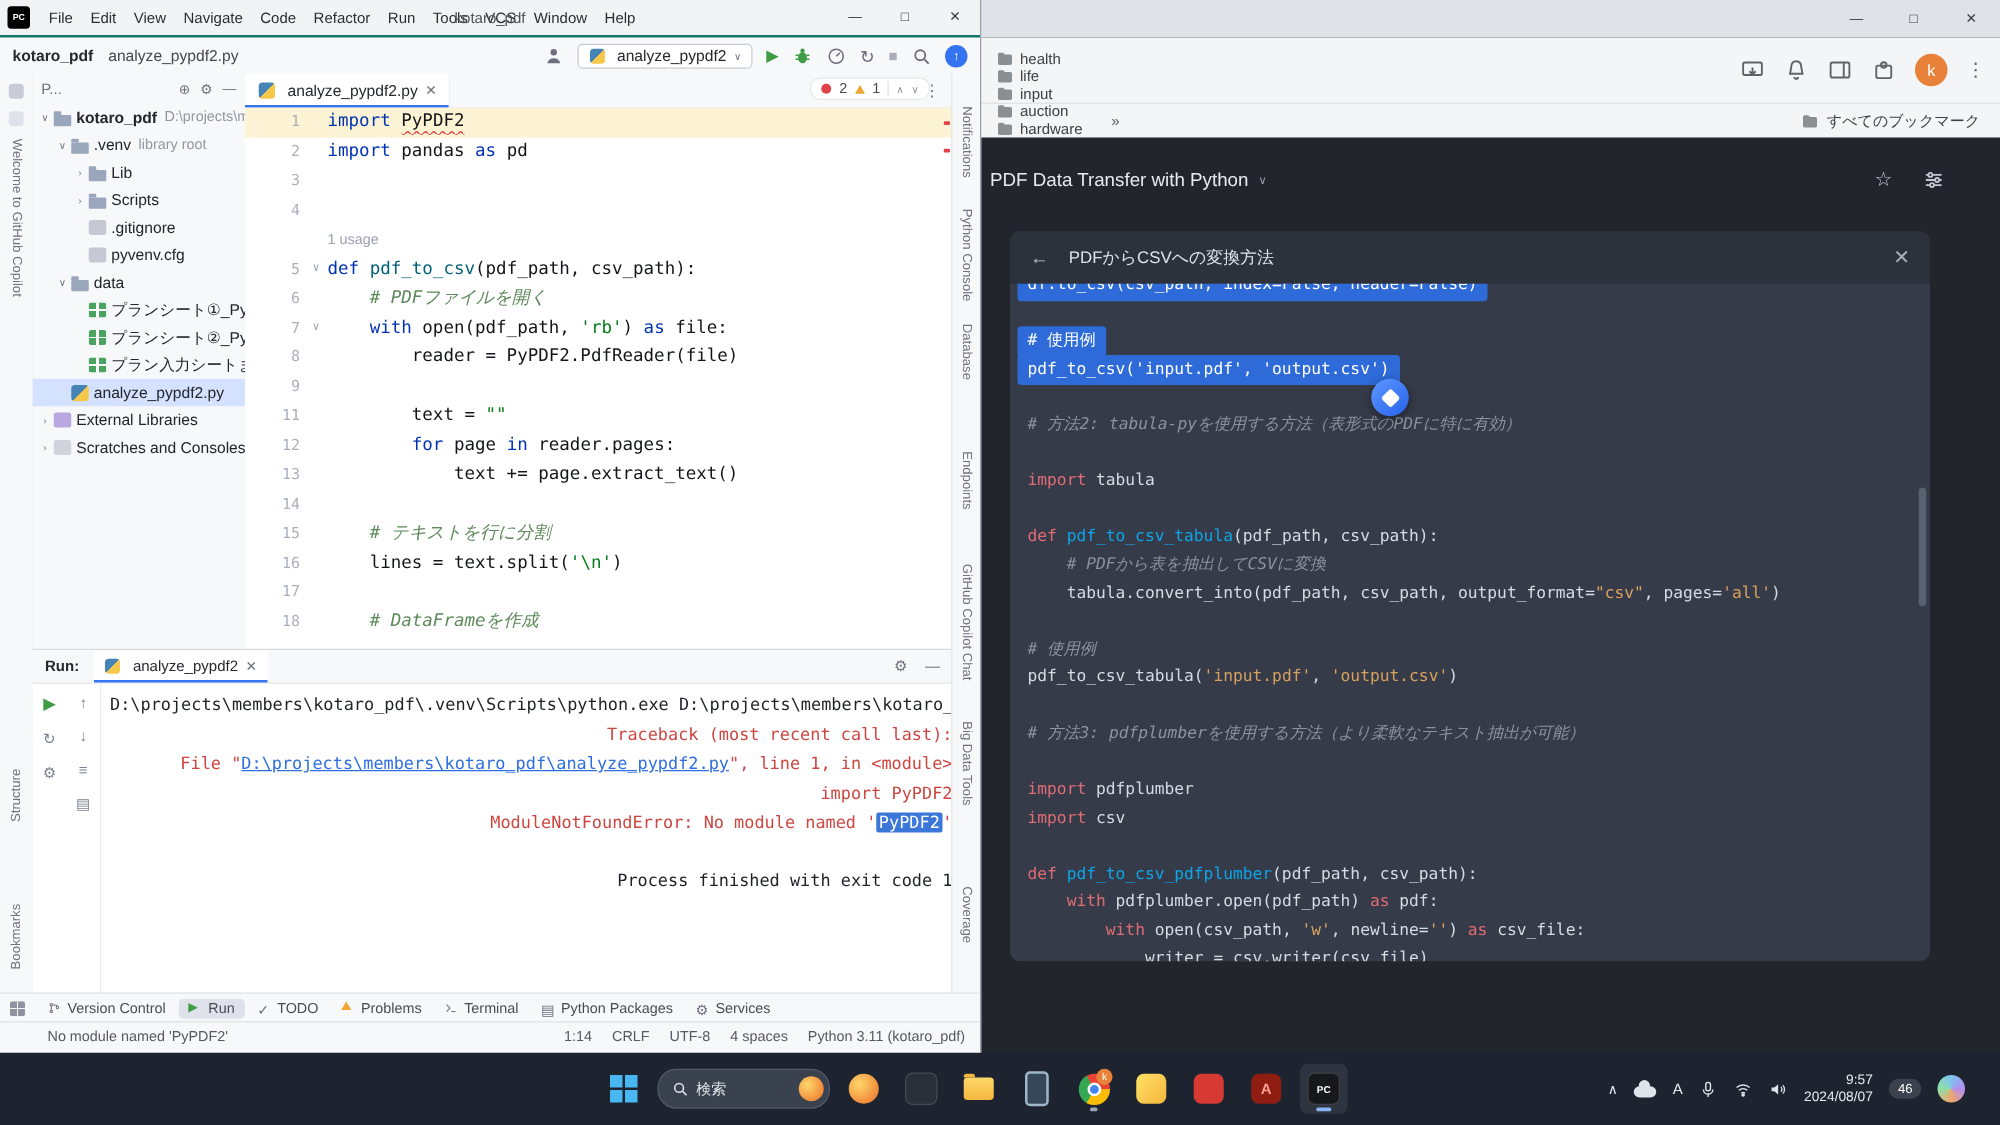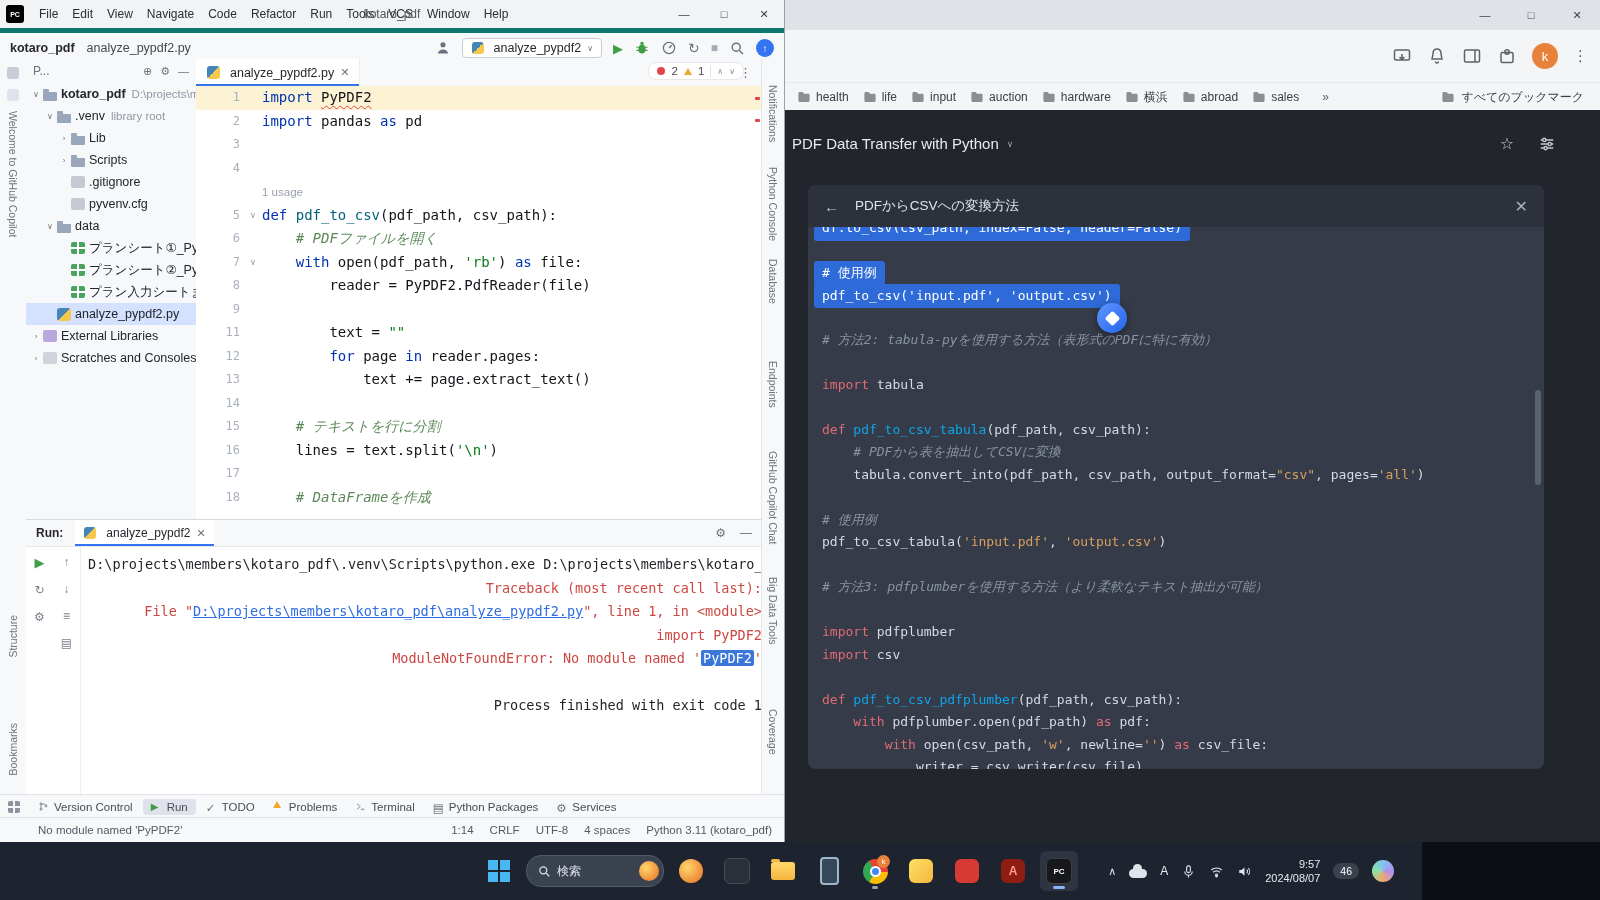--- a/index.html
+++ b/index.html
@@ -1,20 +1,20 @@
 <!DOCTYPE html>
 <html><head>
 <meta charset="utf-8">
 <style>
   html,body{margin:0;padding:0;width:1600px;height:900px;overflow:hidden;background:#0c0f14;
     font-family:"Liberation Sans","DejaVu Sans",sans-serif;}
   #root{position:relative;width:1600px;height:900px;}
   
   #ide{position:absolute;left:0;top:0;width:784px;height:842px;background:#f7f8fa;border-right:1px solid #9aa0ab;color:#27282e;z-index:3;}
-  .titlebar{height:28px;display:flex;align-items:center;background:#f2f3f5;border-bottom:5px solid #0f766e;position:relative;}
+  .titlebar{height:28px;display:flex;align-items:center;background:#f2f3f5;border-bottom:2px solid #0f766e;position:relative;}
   .logo{width:18px;height:18px;margin:0 8px 0 6px;border-radius:3px;background:#000;color:#fff;font-size:7px;font-weight:bold;display:flex;align-items:center;justify-content:center;flex:none;}
   .mi{padding:0 7px;font-size:12px;color:#2b2d33;}
   .win-title{position:absolute;left:50%;transform:translateX(-50%);font-size:12px;color:#50535a;}
   .wc-box{margin-left:auto;display:flex;}
   .wc{width:40px;text-align:center;font-size:11px;color:#3b3d42;line-height:28px;}
   .toolbar{height:30px;display:flex;align-items:center;border-bottom:1px solid #e0e2e6;background:#f7f8fa;padding:0 10px;}
   .proj-chip{font-size:12.5px;font-weight:600;margin-right:12px;}
   .file-chip{font-size:12.5px;color:#44484f;}
   .tb-right{margin-left:auto;display:flex;align-items:center;gap:11px;}
   .tbico{width:16px;height:16px;color:#6c707e;flex:none;}
@@ -130,21 +130,21 @@
   .selpill{background:#2e6bd9;border-radius:3px;padding:1px 8px;margin-left:-8px;display:inline-block;text-align:right;}
   .selpill span{color:#fff !important;}
   .pscroll{position:absolute;right:3px;top:205px;width:6px;height:95px;background:#5a6170;border-radius:3px;}
   .fab{position:absolute;left:289px;top:76px;width:30px;height:30px;border-radius:50%;background:linear-gradient(135deg,#5f97ff,#2563eb);box-shadow:0 2px 8px rgba(0,0,0,.45);display:flex;align-items:center;justify-content:center;}
   .fab-core{width:11px;height:11px;background:#fff;transform:rotate(45deg);border-radius:2px;}
   .art-foot{position:absolute;left:24px;right:40px;top:662px;height:44px;display:flex;align-items:center;color:#9aa1ad;font-size:12.5px;}
   .foot-icons{margin-left:auto;display:flex;align-items:center;gap:18px;color:#aab0ba;}
   .fic{width:17px;height:17px;}
   .pub{background:#e9ebef;color:#23262e;font-size:12.5px;padding:6px 16px;border-radius:6px;}
   
-  #taskbar{position:absolute;left:0;top:842px;width:1422px;height:58px;background:#1d2430;}
+  #taskbar{position:absolute;left:0;top:842px;width:1600px;height:58px;background:#1d2430;}
   .tb-center{position:absolute;left:480px;top:0;height:58px;display:flex;align-items:center;gap:8px;}
   .tbtn{width:38px;height:40px;display:flex;align-items:center;justify-content:center;position:relative;border-radius:6px;}
   .tbtn.active{background:rgba(255,255,255,.08);}
   .tbtn.active::after{content:"";position:absolute;bottom:2px;left:13px;width:12px;height:3px;border-radius:2px;background:#8ab4f8;}
   .tbtn.open::after{content:"";position:absolute;bottom:2px;left:16px;width:6px;height:3px;border-radius:2px;background:#9aa5b5;}
   .ic-start{display:grid;grid-template-columns:10px 10px;grid-gap:2px;}
   .ic-start i{width:10px;height:10px;background:#49b7f2;}
   .tb-search{width:122px;height:30px;border-radius:15px;background:#3a4250;border:1px solid #525a68;display:flex;align-items:center;padding:0 4px 0 10px;color:#dfe4ea;font-size:12px;gap:6px;}
   .tb-search .mg{width:14px;height:14px;color:#dfe4ea;}
   .sball{margin-left:auto;width:20px;height:20px;border-radius:50%;background:radial-gradient(circle at 35% 35%,#ffd66b,#f08c3a 70%);}
@@ -483,21 +483,21 @@
             <path d="M13 4v12"></path>
           </svg></span>
       <span class="bico"><svg viewBox="0 0 20 20" fill="none" stroke="currentColor" stroke-width="1.5" width="100%" height="100%">
             <rect x="4" y="6.5" width="12" height="10" rx="1.5"></rect>
             <circle cx="10" cy="6" r="2.2"></circle>
           </svg></span>
       <span class="avatar">k</span>
       <span class="bkebab">⋮</span>
     </div>
     <div class="bw-bm">
-      <span id="bmlist" style="display:flex;">
+      <span id="bmlist" style="display:flex;flex-direction:column;">
           <span class="bm">
             <span class="fico">
               <svg viewBox="0 0 20 20" width="100%" height="100%">
                 <path d="M2 5c0-1.1.8-2 1.8-2h4.2l2 2.2h6.2c1 0 1.8.9 1.8 2V15c0 1.1-.8 2-1.8 2H3.8C2.8 17 2 16.1 2 15V5z"></path>
               </svg>
             </span>
             <span>health</span>
           </span>
           <span class="bm">
             <span class="fico">

